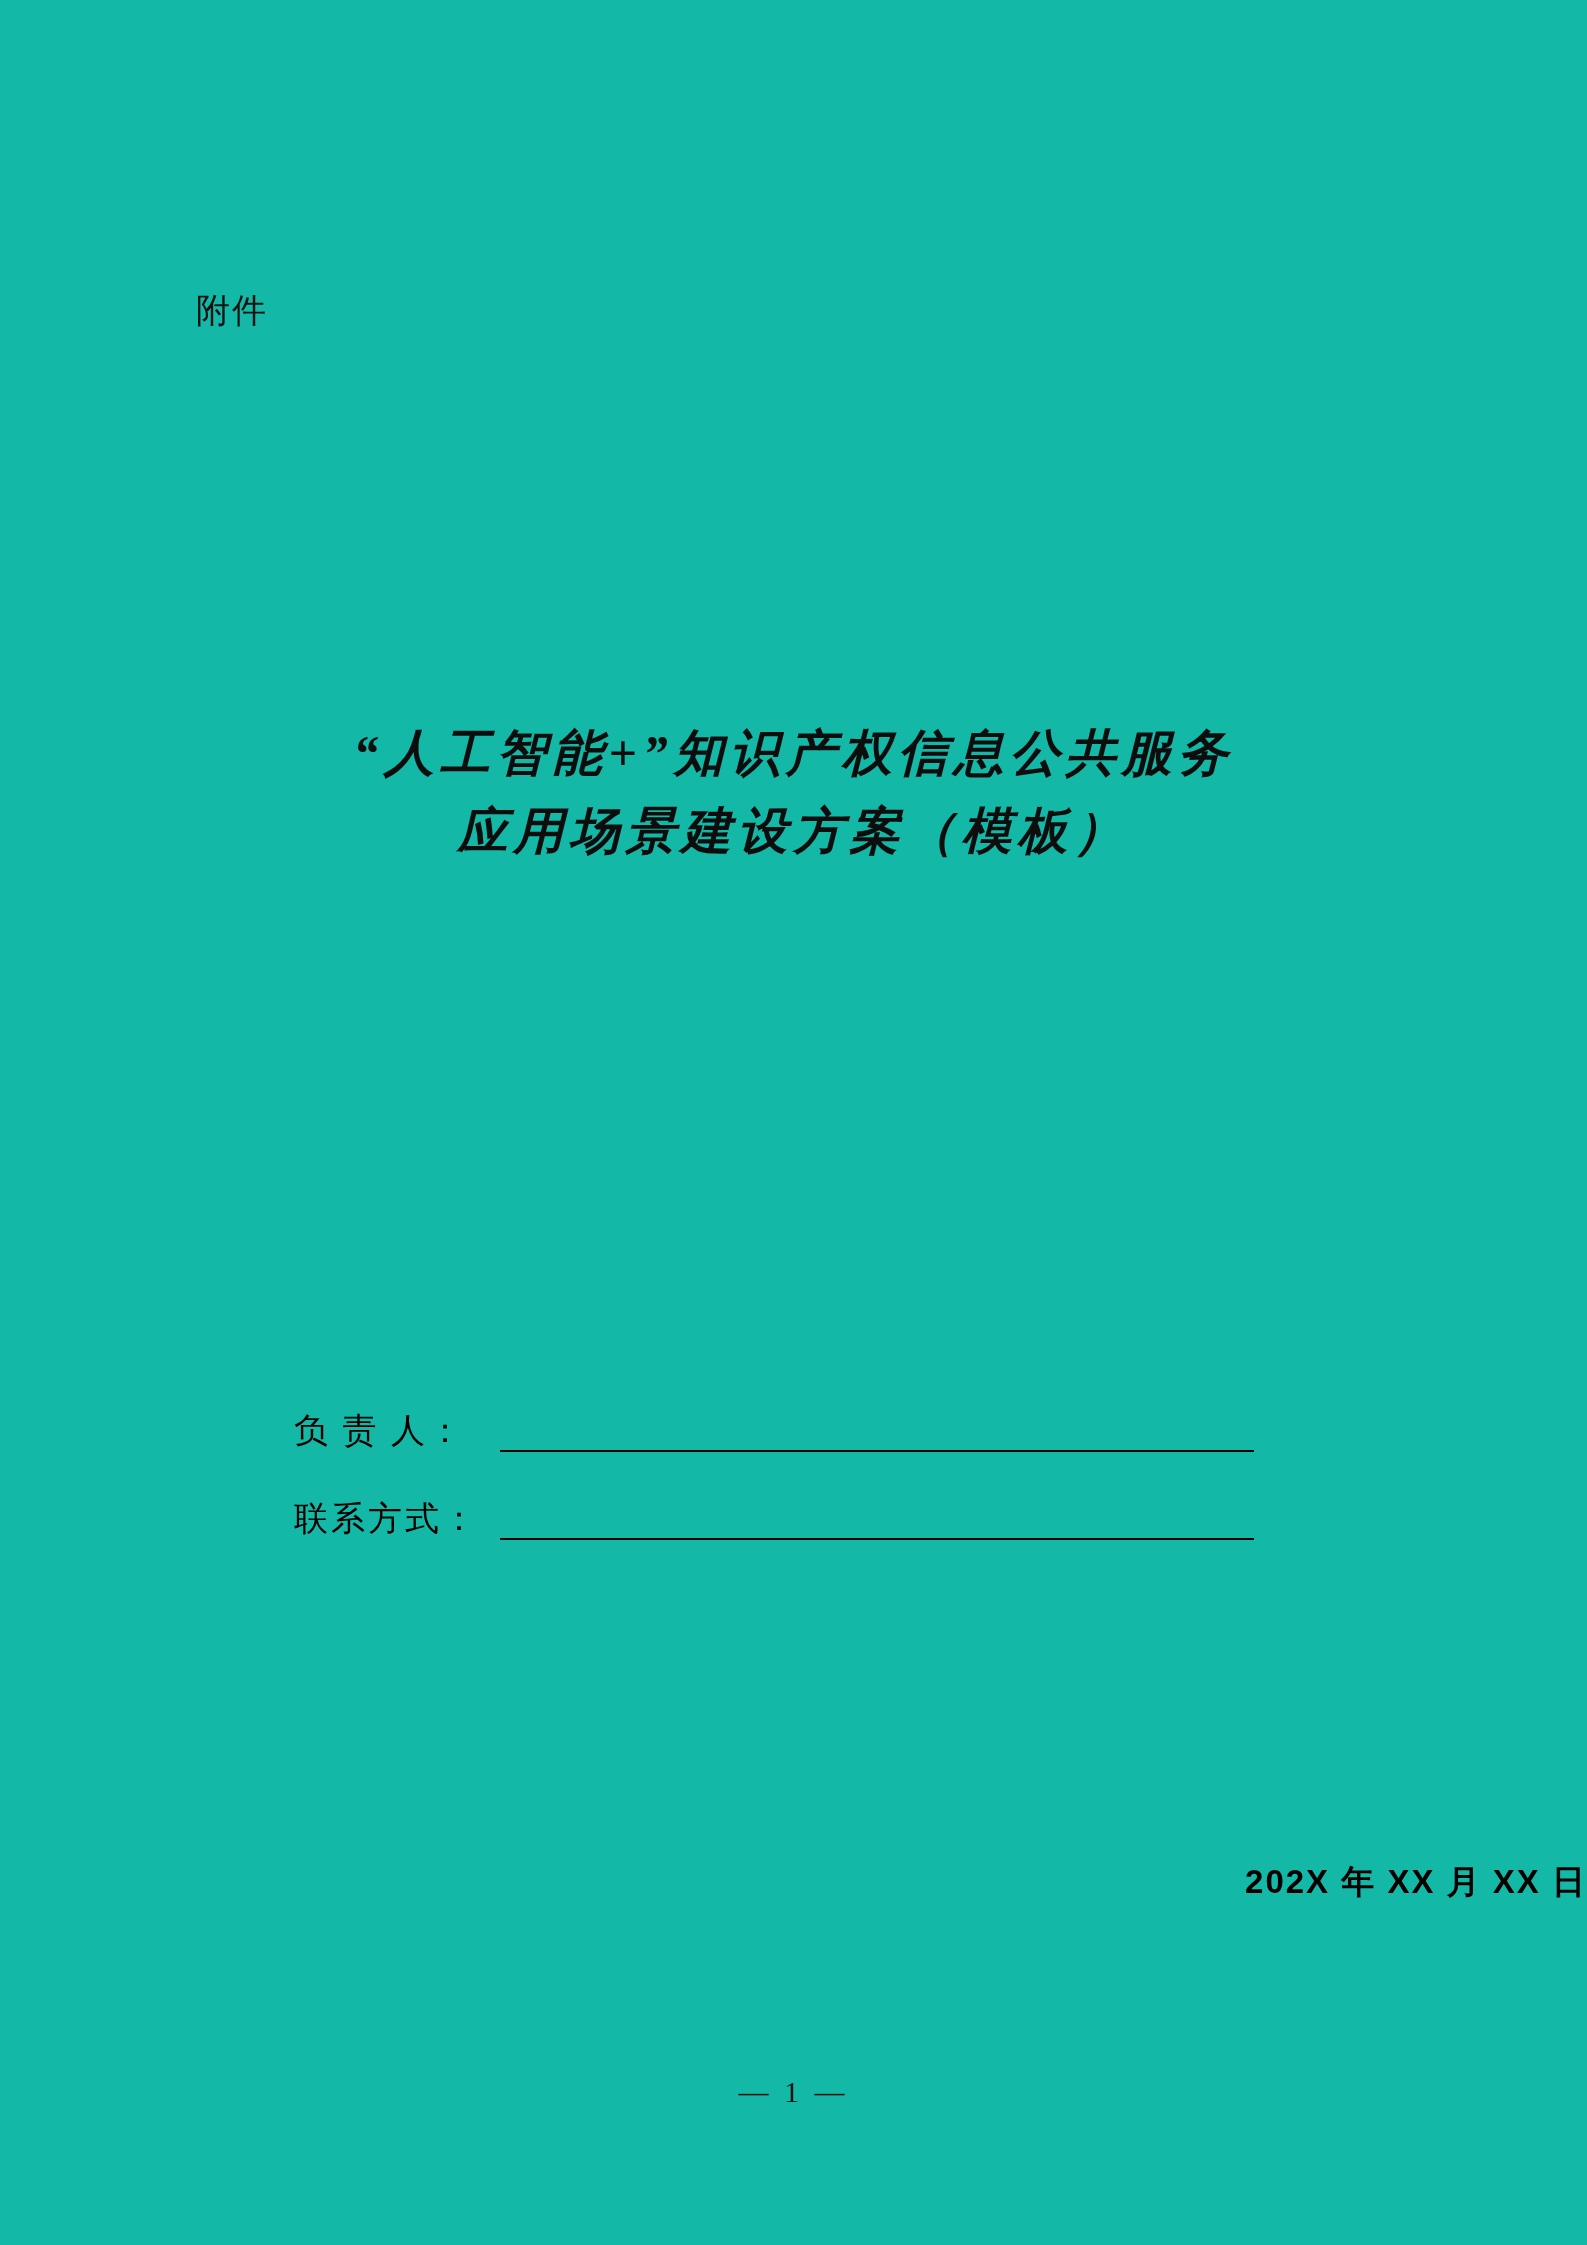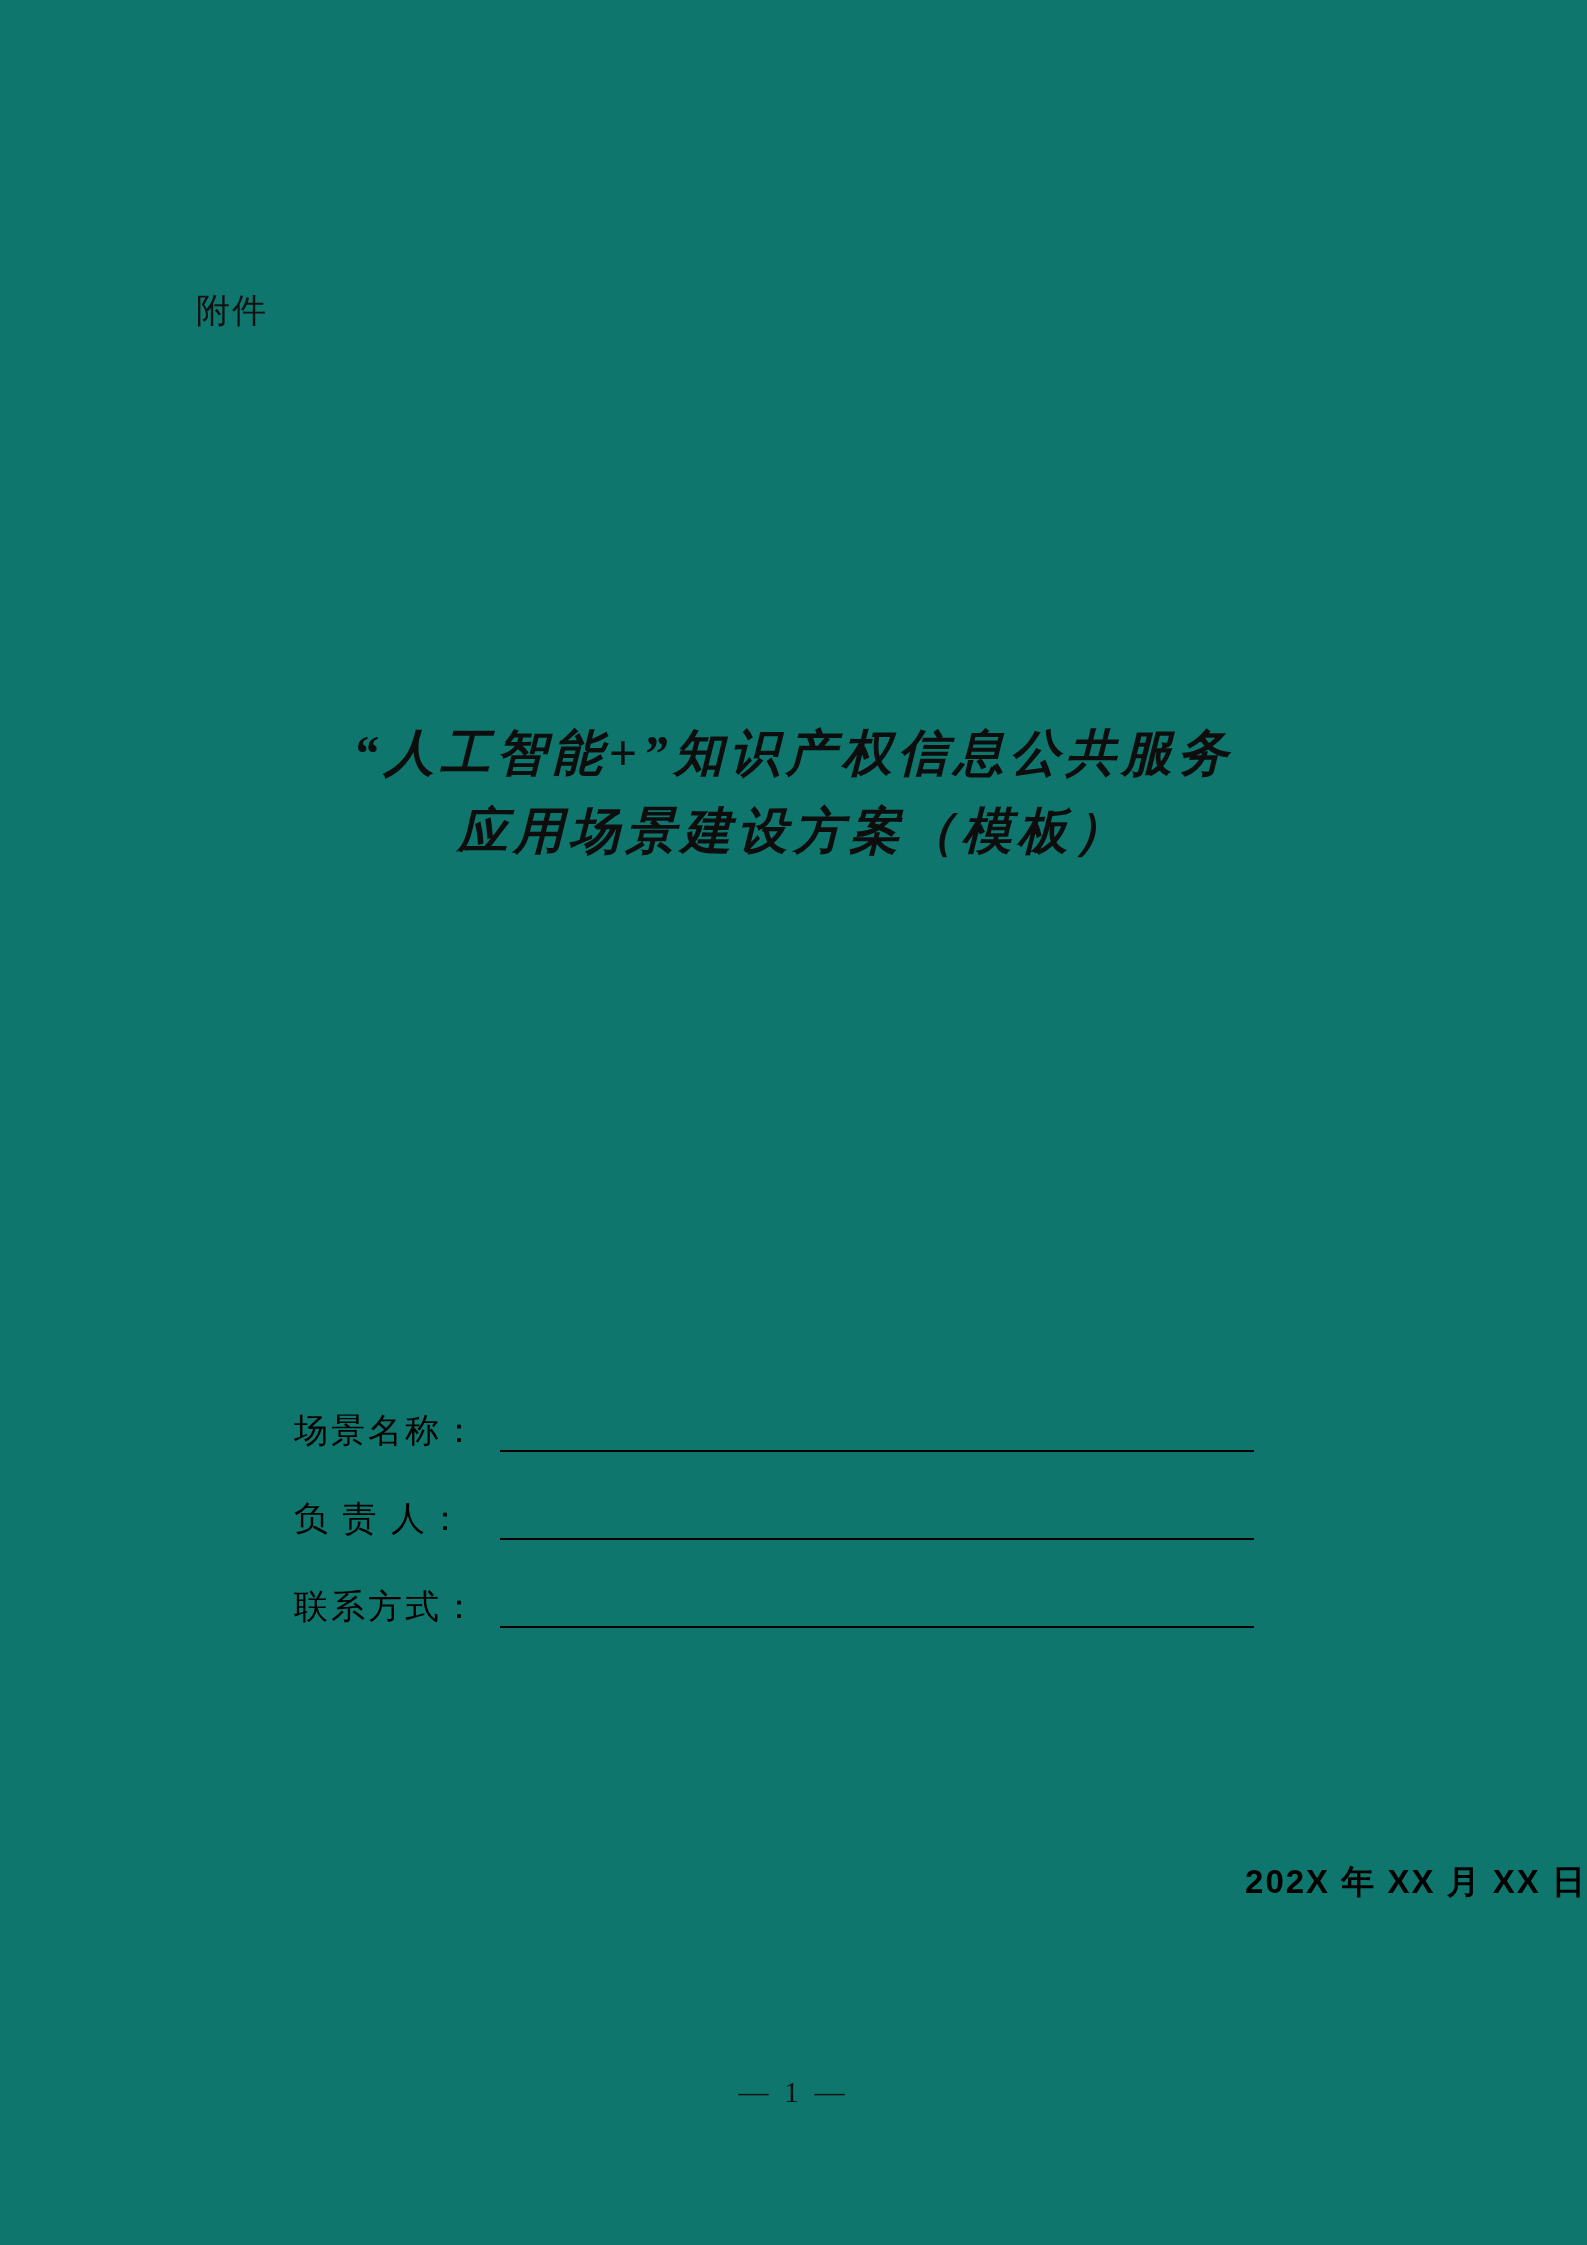--- a/index.html
+++ b/index.html
@@ -11,21 +11,21 @@
     width: 1587px;
     height: 2245px;
     position: relative;
     font-family: "Liberation Serif", "DejaVu Serif", serif;
     color: #000000;
     overflow: hidden;
   }
   .page {
     position: absolute;
     inset: 0;
-    background: #0f766e;
+    background: #14b8a6;
   }
   .attachment-label {
     position: absolute;
     left: 196px;
     top: 288px;
     font-family: "Liberation Sans", sans-serif;
     font-size: 34px;
     letter-spacing: 2px;
     color: #111;
   }
@@ -106,24 +106,20 @@
 
   <div class="attachment-label">附件</div>
 
   <div class="doc-title">
     <div class="line">“人工智能+”知识产权信息公共服务</div>
     <div class="line">应用场景建设方案（模板）</div>
   </div>
 
   <div class="fields">
 
-    <div class="field-row">
-      <div class="field-label">场景名称：</div>
-      <div class="field-line"></div>
-    </div>
 
 
 
     <div class="field-row">
       <div class="field-label spaced">负 责 人：</div>
       <div class="field-line"></div>
     </div>
 
     <div class="field-row">
       <div class="field-label">联系方式：</div>

